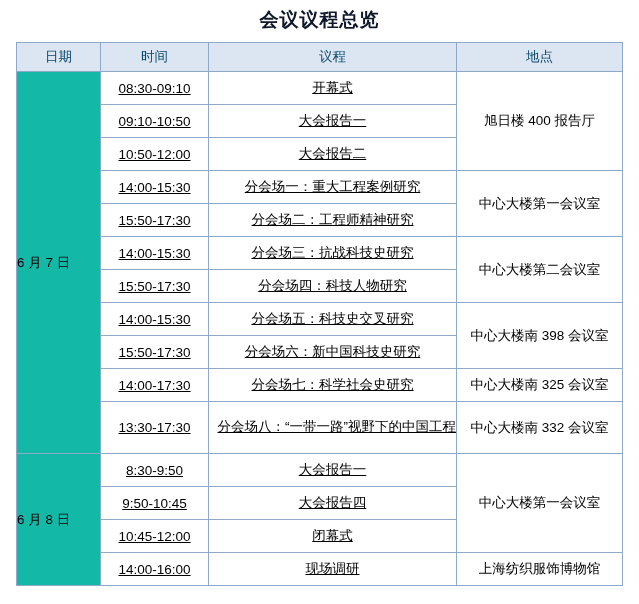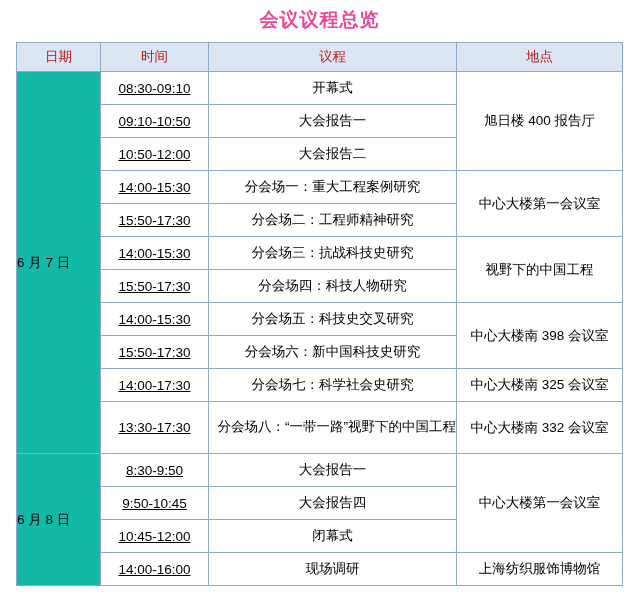--- a/index.html
+++ b/index.html
@@ -19,59 +19,60 @@
     height: 604px;
     position: relative;
     box-sizing: border-box;
   }
   .title {
     text-align: center;
     font-size: 19px;
     font-weight: bold;
     letter-spacing: 1px;
     padding: 7px 0 9px 0;
-    color: #ec4899;
+    color: #0f172a;
   }
   table.schedule {
     border-collapse: collapse;
     width: 606px;
     margin: 0 auto;
     table-layout: fixed;
   }
   table.schedule td, table.schedule th {
     border: 1px solid #8ea9c9;
     font-size: 13.5px;
     font-weight: normal;
     padding: 0;
     vertical-align: middle;
   }
   thead th {
     background: #dce6f2;
     height: 28px;
     font-weight: normal;
     font-size: 14px;
     text-align: center;
-    color: #b91c1c;
+    color: #0c4a6e;
   }
   td.date-cell {
     text-align: left;
     padding-left: 8px;
     font-size: 14px;
     background: #14b8a6;
   }
   td.time-cell {
     text-align: center;
     font-size: 13.5px;
     text-decoration: underline;
   }
   td.agenda-cell {
     text-align: center;
     font-size: 13.5px;
     padding: 0 6px;
     line-height: 1.55;
+    text-decoration: underline;
   }
   td.agenda-cell.two-line {
     text-align: right;
   }
   td.place-cell {
     text-align: center;
     font-size: 13.5px;
     padding: 0 4px;
   }
   tbody tr { height: 33px; }
@@ -123,21 +124,21 @@
           <td class="agenda-cell">分会场一：重大工程案例研究</td>
           <td class="place-cell" rowspan="2">中心大楼第一会议室</td>
         </tr>
         <tr>
           <td class="time-cell">15:50-17:30</td>
           <td class="agenda-cell">分会场二：工程师精神研究</td>
         </tr>
         <tr>
           <td class="time-cell">14:00-15:30</td>
           <td class="agenda-cell">分会场三：抗战科技史研究</td>
-          <td class="place-cell" rowspan="2">视野下的中国工程</td>
+          <td class="place-cell" rowspan="2">中心大楼第二会议室</td>
         </tr>
         <tr>
           <td class="time-cell">15:50-17:30</td>
           <td class="agenda-cell">分会场四：科技人物研究</td>
         </tr>
         <tr>
           <td class="time-cell">14:00-15:30</td>
           <td class="agenda-cell">分会场五：科技史交叉研究</td>
           <td class="place-cell" rowspan="2">中心大楼南 398 会议室</td>
         </tr>

